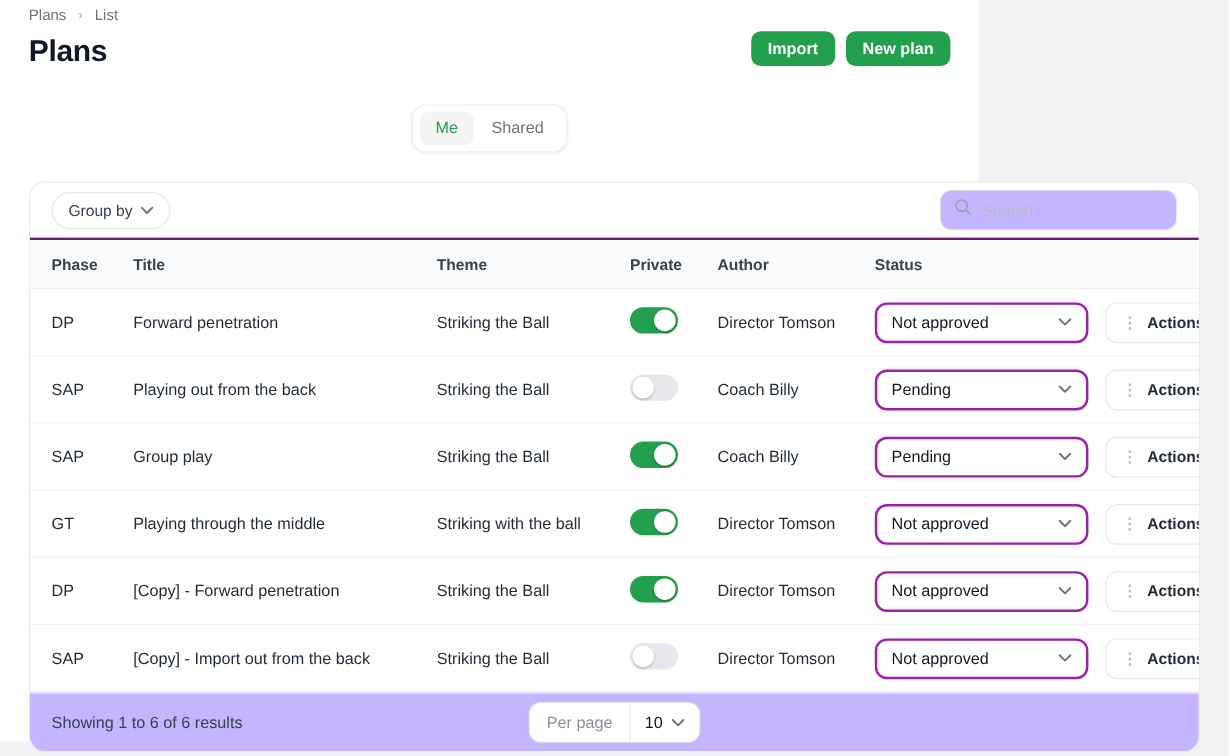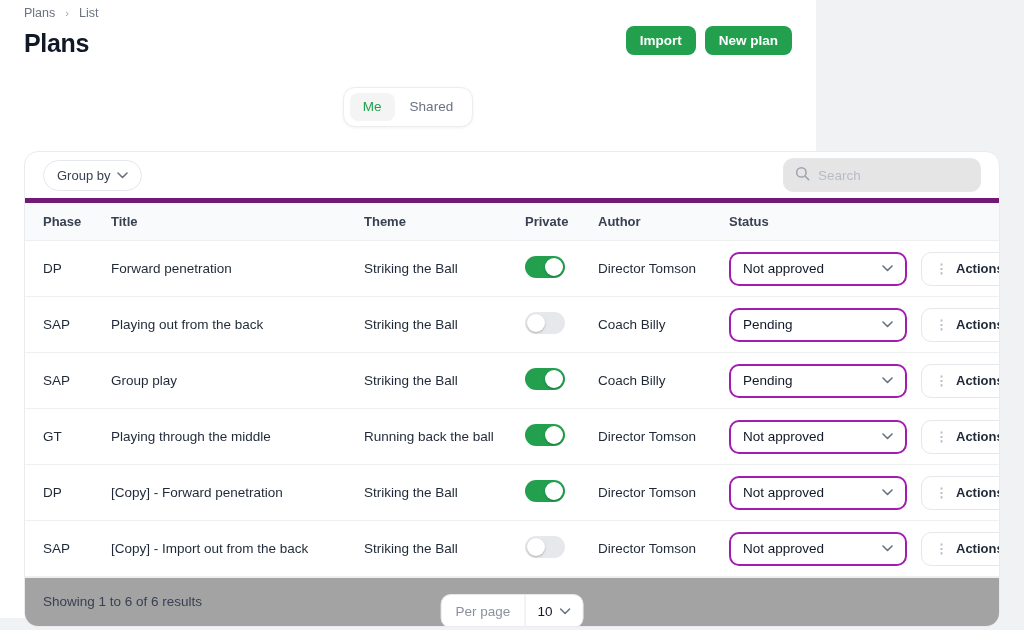--- a/index.html
+++ b/index.html
@@ -54,36 +54,36 @@
     padding: 8px 18px; height: 46px;
   }
   .group-by-btn {
     display: flex; align-items: center; gap: 7px;
     background: #ffffff; border: 1px solid #e5e7eb; border-radius: 16px;
     padding: 7px 13px; font-family: inherit; font-size: 13px; color: #374151; cursor: pointer;
   }
   .search-box {
     display: flex; align-items: center; gap: 8px;
     border: 1px solid #e5e7eb; border-radius: 10px;
-    width: 198px; height: 34px; padding: 0 11px; background: #e5e5e5;
+    width: 198px; height: 34px; padding: 0 11px; background: #c4b5fd;
   }
   .search-box input {
     border: none; outline: none; font-family: inherit; font-size: 13.5px;
     color: #374151; width: 100%; background: transparent;
   }
   .search-box input::placeholder { color: #b6bcc6; }
 
   .grid-row {
     display: grid;
     grid-template-columns: 68px 253px 161px 73px 131px 192px 1fr;
     align-items: center;
     padding: 0 18px;
   }
   .thead {
-    background: #f9fafb; border-top: 5px solid #701a75; border-bottom: 1px solid #eceef0;
+    background: #f9fafb; border-top: 2px solid #701a75; border-bottom: 1px solid #eceef0;
     height: 43px;
   }
   .thead .th { font-size: 13px; font-weight: 700; color: #374151; }
   .trow { height: 56px; border-bottom: 1px solid #eef0f2; background: #ffffff; }
   .trow .td { font-size: 13.5px; color: #1f2937; }
   .td-actions { display: flex; justify-content: flex-end; }
 
   
   .toggle {
     width: 40px; height: 22px; border-radius: 11px; position: relative;
@@ -109,22 +109,22 @@
   
   .actions-btn {
     height: 34px; border: 1px solid #e5e7eb; border-radius: 10px; background: #ffffff;
     display: flex; align-items: center; gap: 8px; padding: 0 13px;
     font-family: inherit; font-size: 13px; font-weight: 700; color: #1f2937; cursor: pointer;
   }
   .dots { color: #b6bcc6; font-size: 13px; line-height: 1; letter-spacing: 0; }
 
   
   .tfoot {
-    background: #a3a3a3; border-top: 1px solid #eceef0; height: 49px;
-    display: flex; padding: 16px 18px; position: relative;
+    background: #c4b5fd; border-top: 1px solid #eceef0; height: 49px;
+    display: flex; align-items: center; padding: 0 18px; position: relative;
     font-size: 13.5px; color: #374151;
   }
   .per-page {
     position: absolute; left: 50%; transform: translateX(-50%);
     display: flex; align-items: stretch; height: 34px;
     background: #ffffff; border: 1px solid #e5e7eb; border-radius: 10px; overflow: hidden;
   }
   .per-page .pp-label {
     display: flex; align-items: center; padding: 0 14px; color: #8b919c; font-size: 13.5px;
     border-right: 1px solid #e5e7eb;
@@ -266,21 +266,21 @@
           <button class="actions-btn">
             <span class="dots">⋮</span>
             <span>Actions</span>
           </button>
         </div>
       </div>
 
       <div class="grid-row trow">
         <div class="td">GT</div>
         <div class="td">Playing through the middle</div>
-        <div class="td">Running back the ball</div>
+        <div class="td">Striking with the ball</div>
         <div class="td">
           <span class="toggle on"><span class="knob"></span></span>
         </div>
         <div class="td">Director Tomson</div>
         <div class="td">
           <div class="status-select">
             <span>Not approved</span>
             <span class="chev">
               <svg width="11" height="7" viewBox="0 0 11 7">
                   <path d="M1 1l4.5 4.5L10 1" fill="none" stroke="#6b7280" stroke-width="1.6" stroke-linecap="round" stroke-linejoin="round"></path>

